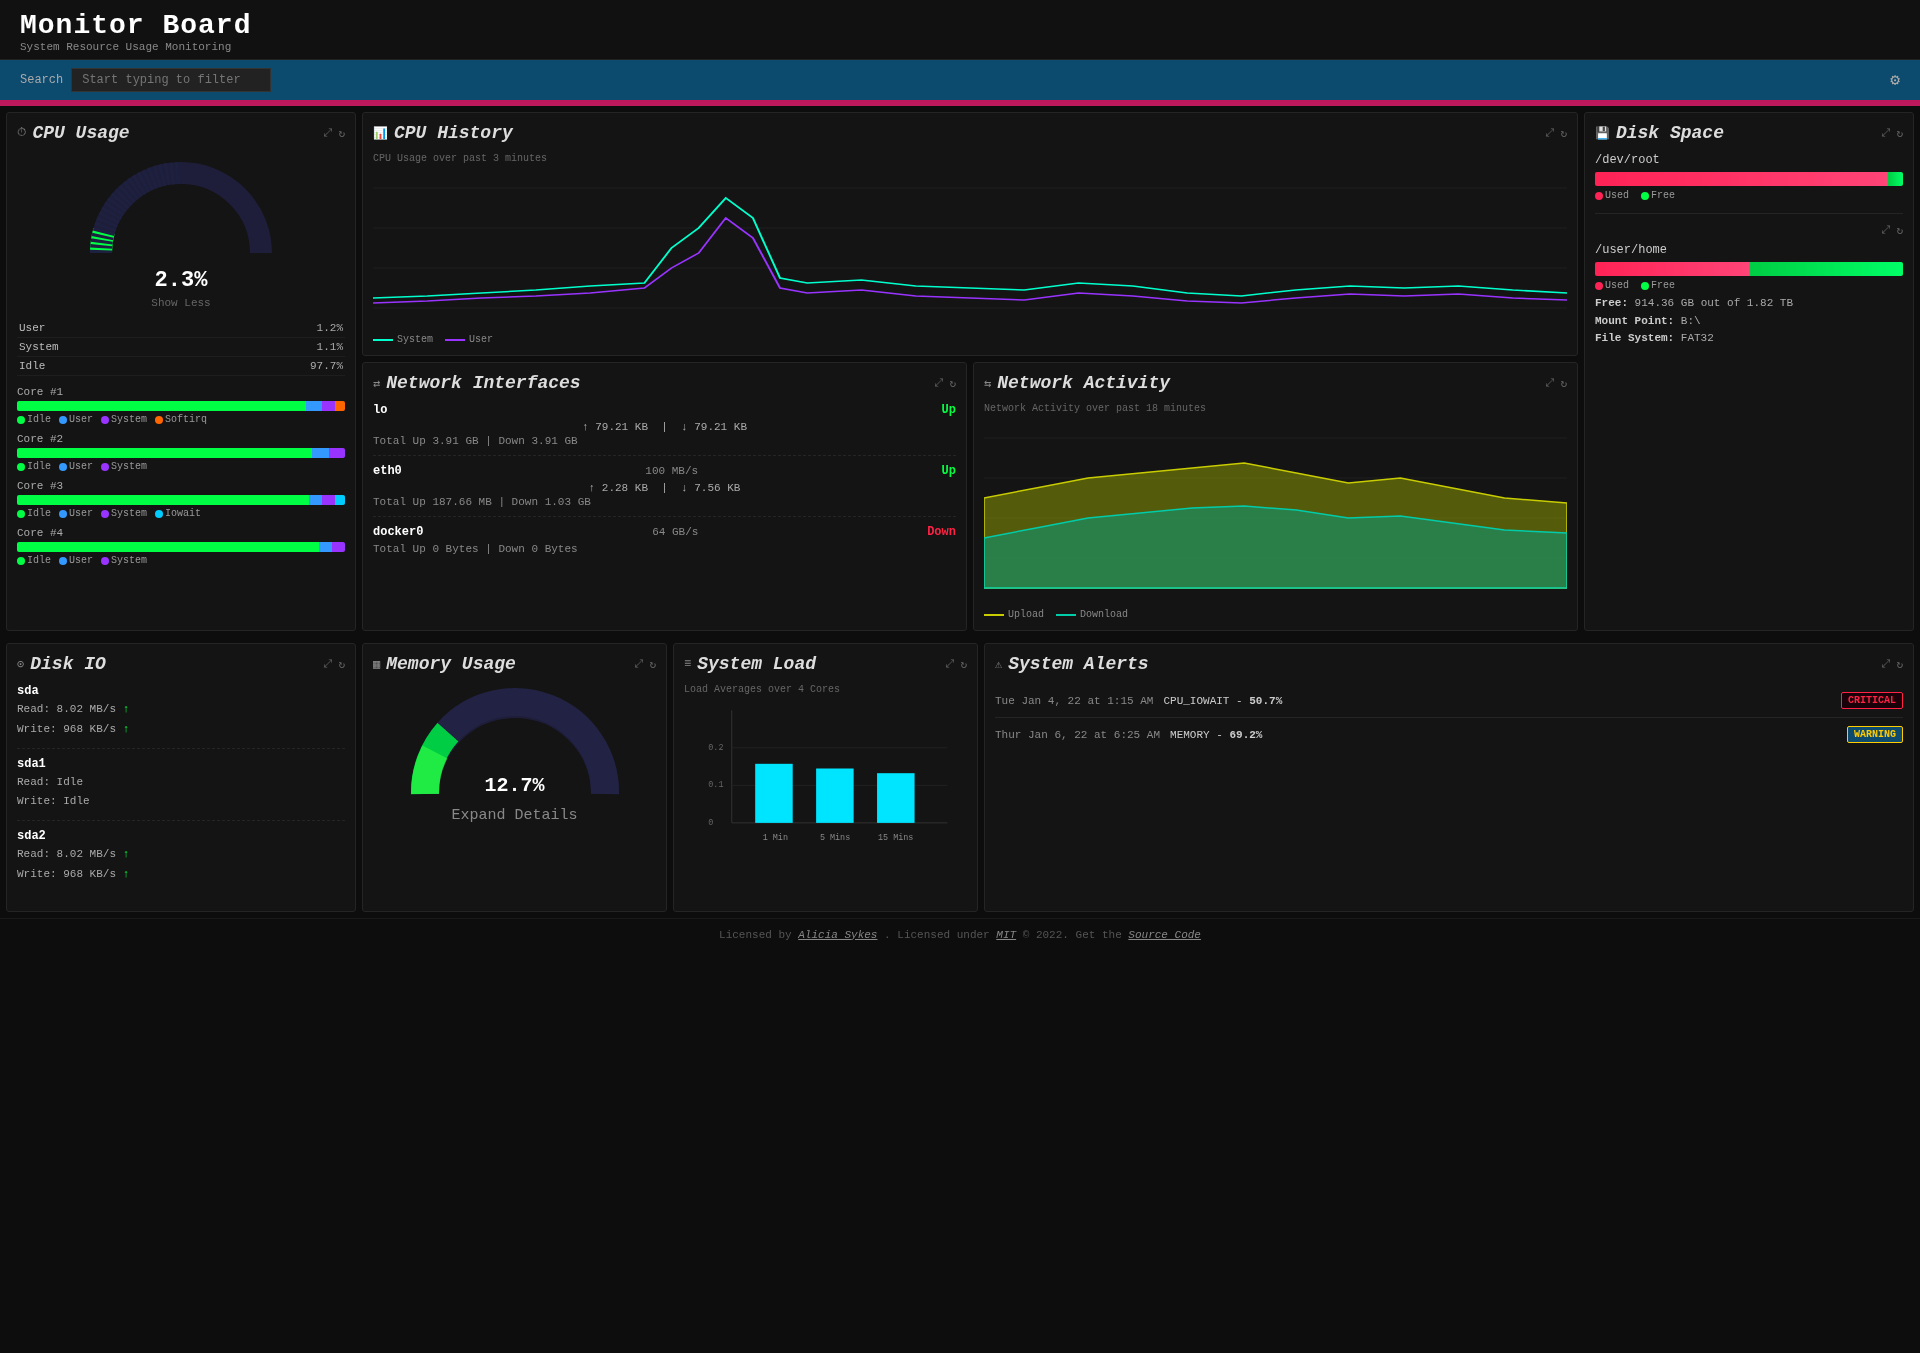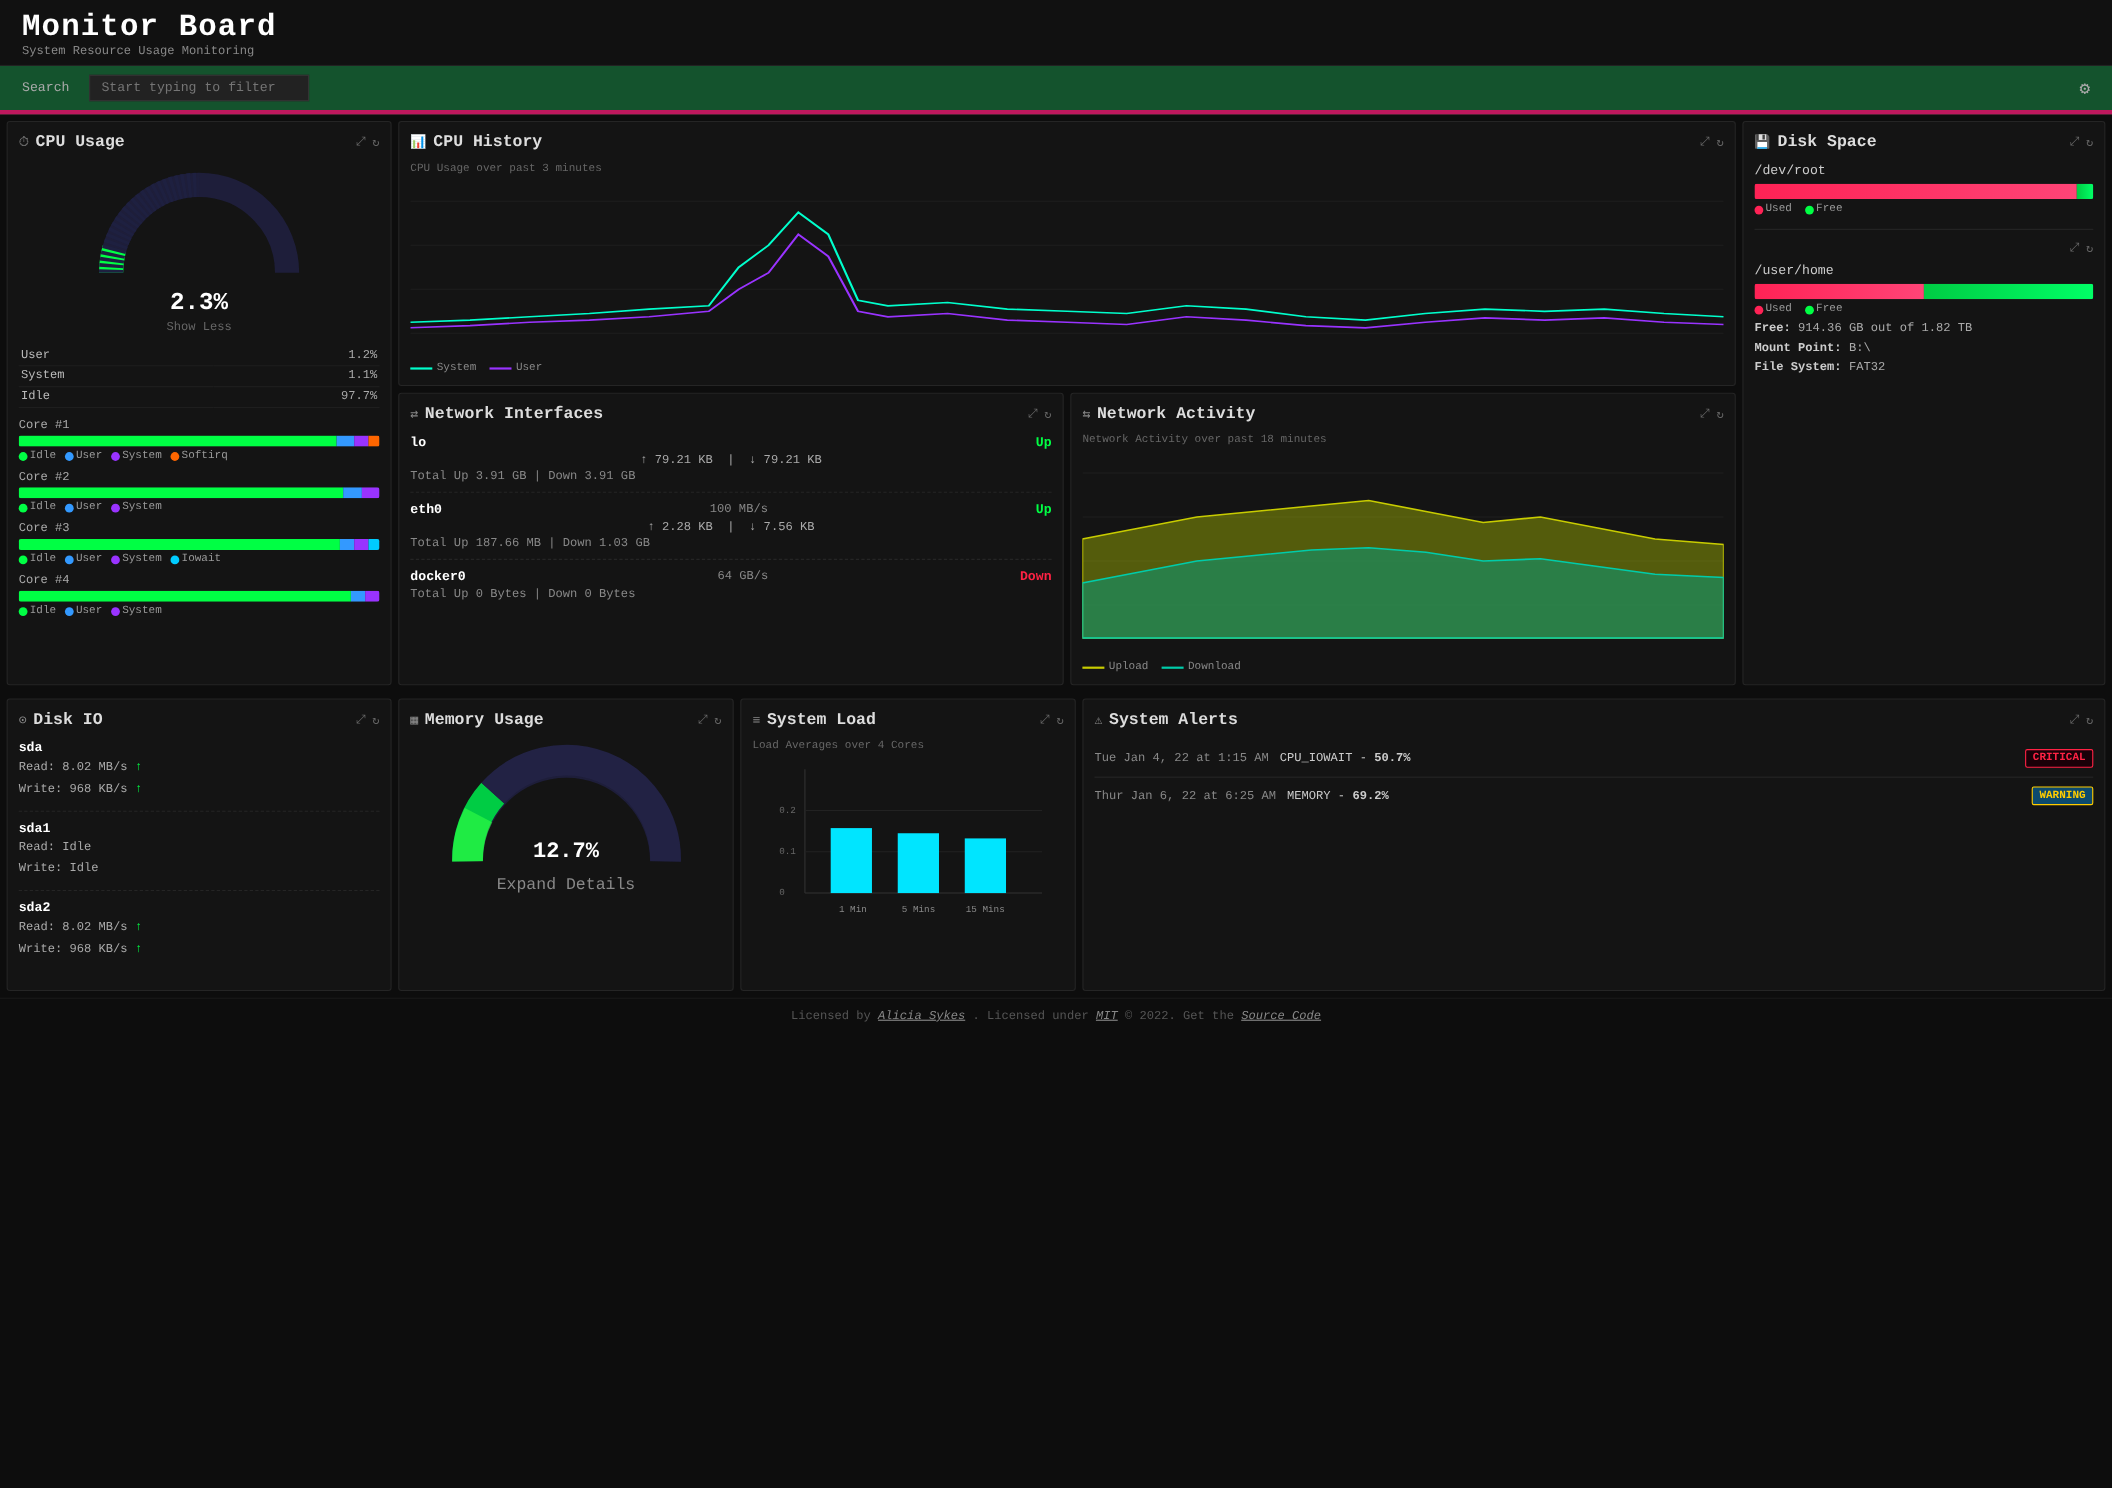--- a/index.html
+++ b/index.html
@@ -24,26 +24,26 @@
       color: #fff;
       letter-spacing: 1px;
     }
     .header-subtitle {
       font-size: 11px;
       color: #888;
     }
 
     
     .search-bar {
-      background: #14532d;
+      background: #0c4a6e;
       padding: 8px 20px;
       display: flex;
       align-items: center;
-      gap: 18px;
-      border-bottom: 4px solid #be185d;
+      gap: 8px;
+      border-bottom: 6px solid #be185d;
     }
     .search-label {
       color: #aaa;
       font-size: 12px;
     }
     .search-input {
       background: #222;
       border: 1px solid #333;
       color: #aaa;
       padding: 4px 10px;
@@ -85,22 +85,23 @@
       position: relative;
     }
     .panel-header {
       display: flex;
       align-items: center;
       gap: 6px;
       margin-bottom: 10px;
     }
     .panel-title {
       color: #ddd;
-      font-size: 15px;
+      font-size: 18px;
       font-weight: bold;
+      font-style: italic;
     }
     .panel-icons {
       margin-left: auto;
       display: flex;
       gap: 6px;
       color: #555;
       font-size: 11px;
     }
     .panel-icon-btn {
       color: #666;

